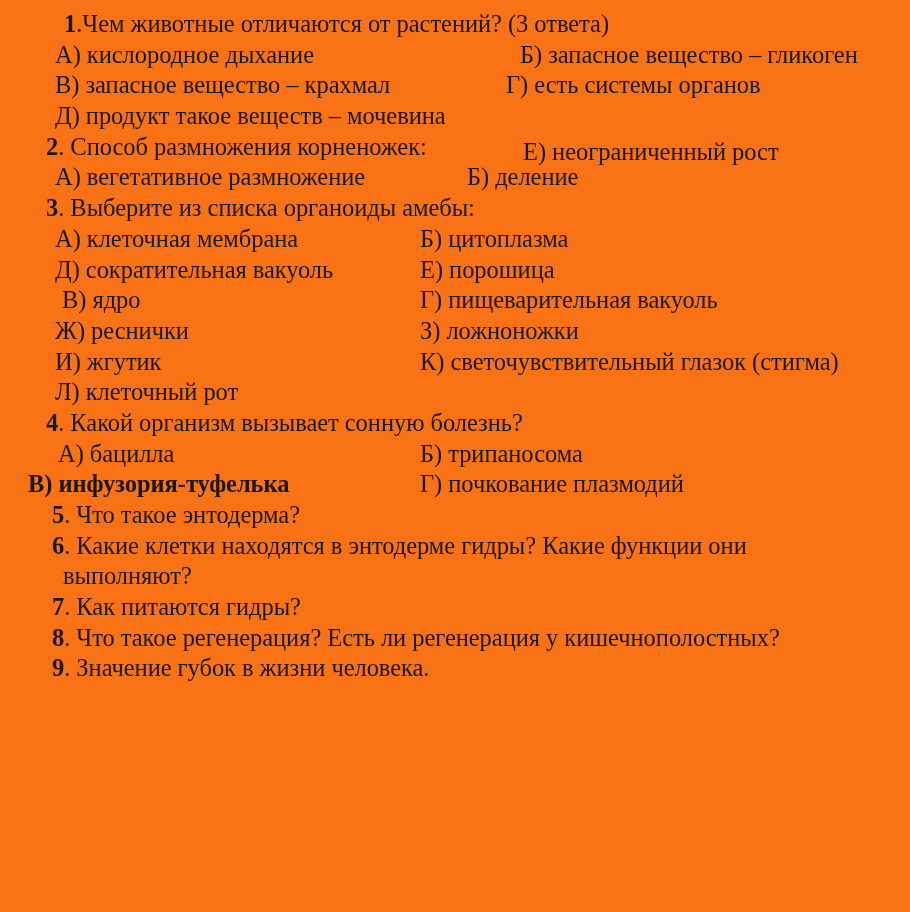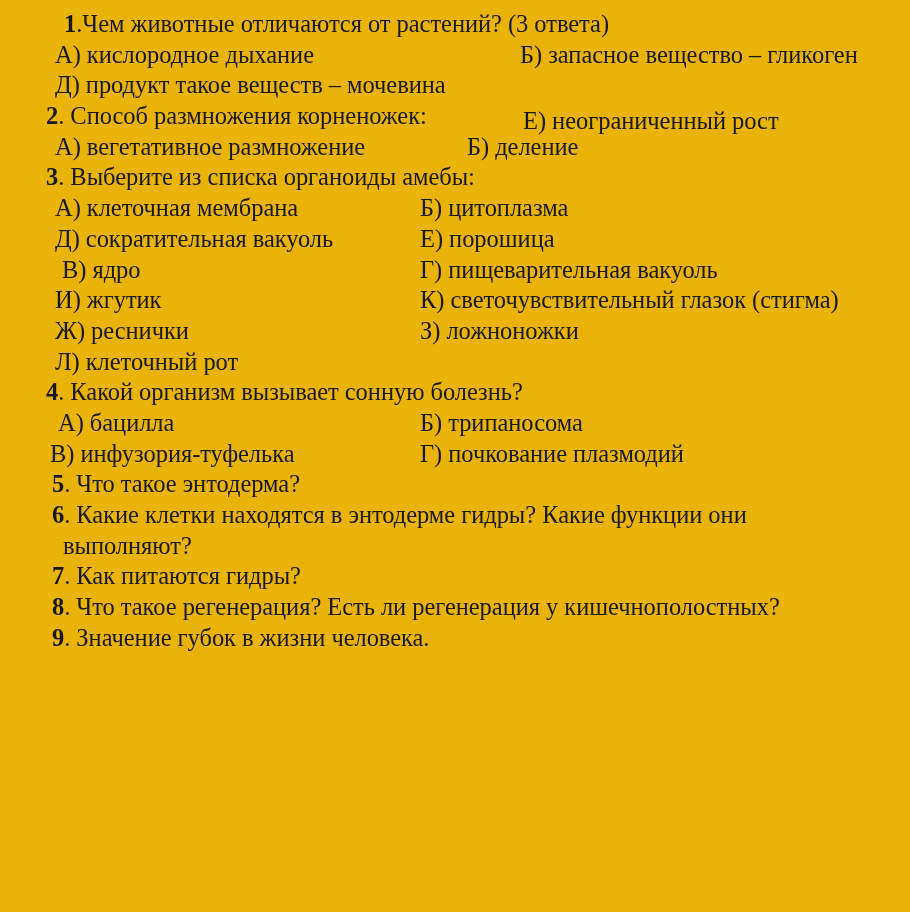--- a/index.html
+++ b/index.html
@@ -13,21 +13,21 @@
     height: 912px;
     overflow: hidden;
     font-family: "Liberation Serif", "DejaVu Serif", serif;
     color: #181818;
     -webkit-font-smoothing: antialiased;
   }
   .page {
     position: relative;
     width: 910px;
     height: 912px;
-    background: #eab308;
+    background: #f97316;
     box-sizing: border-box;
     padding: 0;
   }
   .doc-body {
     position: absolute;
     left: 0;
     top: 9px;
     width: 910px;
   }
   .line {
@@ -53,21 +53,21 @@
   .qnum {
     font-weight: bold;
   }
   
   .x-num1   { left: 64px; }
   .x-num    { left: 52px; }
   .x-num-b  { left: 46px; }
   .x-opt    { left: 55px; }
   .x-opt-in { left: 62px; }
   .x-opt-a4 { left: 58px; }
-  .x-opt-v4 { left: 50px; }
+  .x-opt-v4 { left: 28px; font-weight: bold; }
   .x-cont   { left: 63px; }
 
   .y-col-b1 { left: 487px; margin-left: 33px; }
   .y-col-g1 { left: 506px; }
   .y-col-e1 { left: 523px; margin-top: 36px; }
   .y-col-q2 { left: 467px; }
   .y-col-q2g{ left: 478px; }
   .y-col-q3 { left: 420px; }
 </style>
 </head>
@@ -75,20 +75,24 @@
 
 <div class="page">
   <div class="doc-body">
 
     <div class="line">
       <span class="cell-l x-num1"><span class="qnum">1</span><span>.</span><span>Чем животные отличаются от растений? (3 ответа)</span></span>
     </div>
     <div class="line">
       <span class="cell-l x-opt">А) кислородное дыхание</span>
       <span class="cell-r y-col-b1">Б) запасное вещество – гликоген</span>
+    </div>
+    <div class="line">
+      <span class="cell-l x-opt">В) запасное вещество – крахмал</span>
+      <span class="cell-r y-col-g1">Г) есть системы органов</span>
     </div>
     <div class="line">
       <span class="cell-l x-opt">Д) продукт такое веществ – мочевина</span>
       <span class="cell-r y-col-e1">Е) неограниченный рост</span>
     </div>
 
     <div class="line">
       <span class="cell-l x-num-b"><span class="qnum">2</span><span>.</span> <span>Способ размножения  корненожек:</span></span>
     </div>
     <div class="line">
@@ -105,26 +109,26 @@
     </div>
     <div class="line">
       <span class="cell-l x-opt">Д) сократительная вакуоль</span>
       <span class="cell-r y-col-q3">Е) порошица</span>
     </div>
     <div class="line">
       <span class="cell-l x-opt-in">В) ядро</span>
       <span class="cell-r y-col-q3">Г) пищеварительная вакуоль</span>
     </div>
     <div class="line">
+      <span class="cell-l x-opt">Ж) реснички</span>
+      <span class="cell-r y-col-q3">З) ложноножки</span>
+    </div>
+    <div class="line">
       <span class="cell-l x-opt">И) жгутик</span>
       <span class="cell-r y-col-q3">К) светочувствительный глазок (стигма)</span>
-    </div>
-    <div class="line">
-      <span class="cell-l x-opt">Ж) реснички</span>
-      <span class="cell-r y-col-q3">З) ложноножки</span>
     </div>
     <div class="line">
       <span class="cell-l x-opt">Л) клеточный рот</span>
     </div>
 
     <div class="line">
       <span class="cell-l x-num-b"><span class="qnum">4</span><span>.</span> <span>Какой организм вызывает сонную болезнь?</span></span>
     </div>
     <div class="line">
       <span class="cell-l x-opt-a4">А) бацилла</span>

